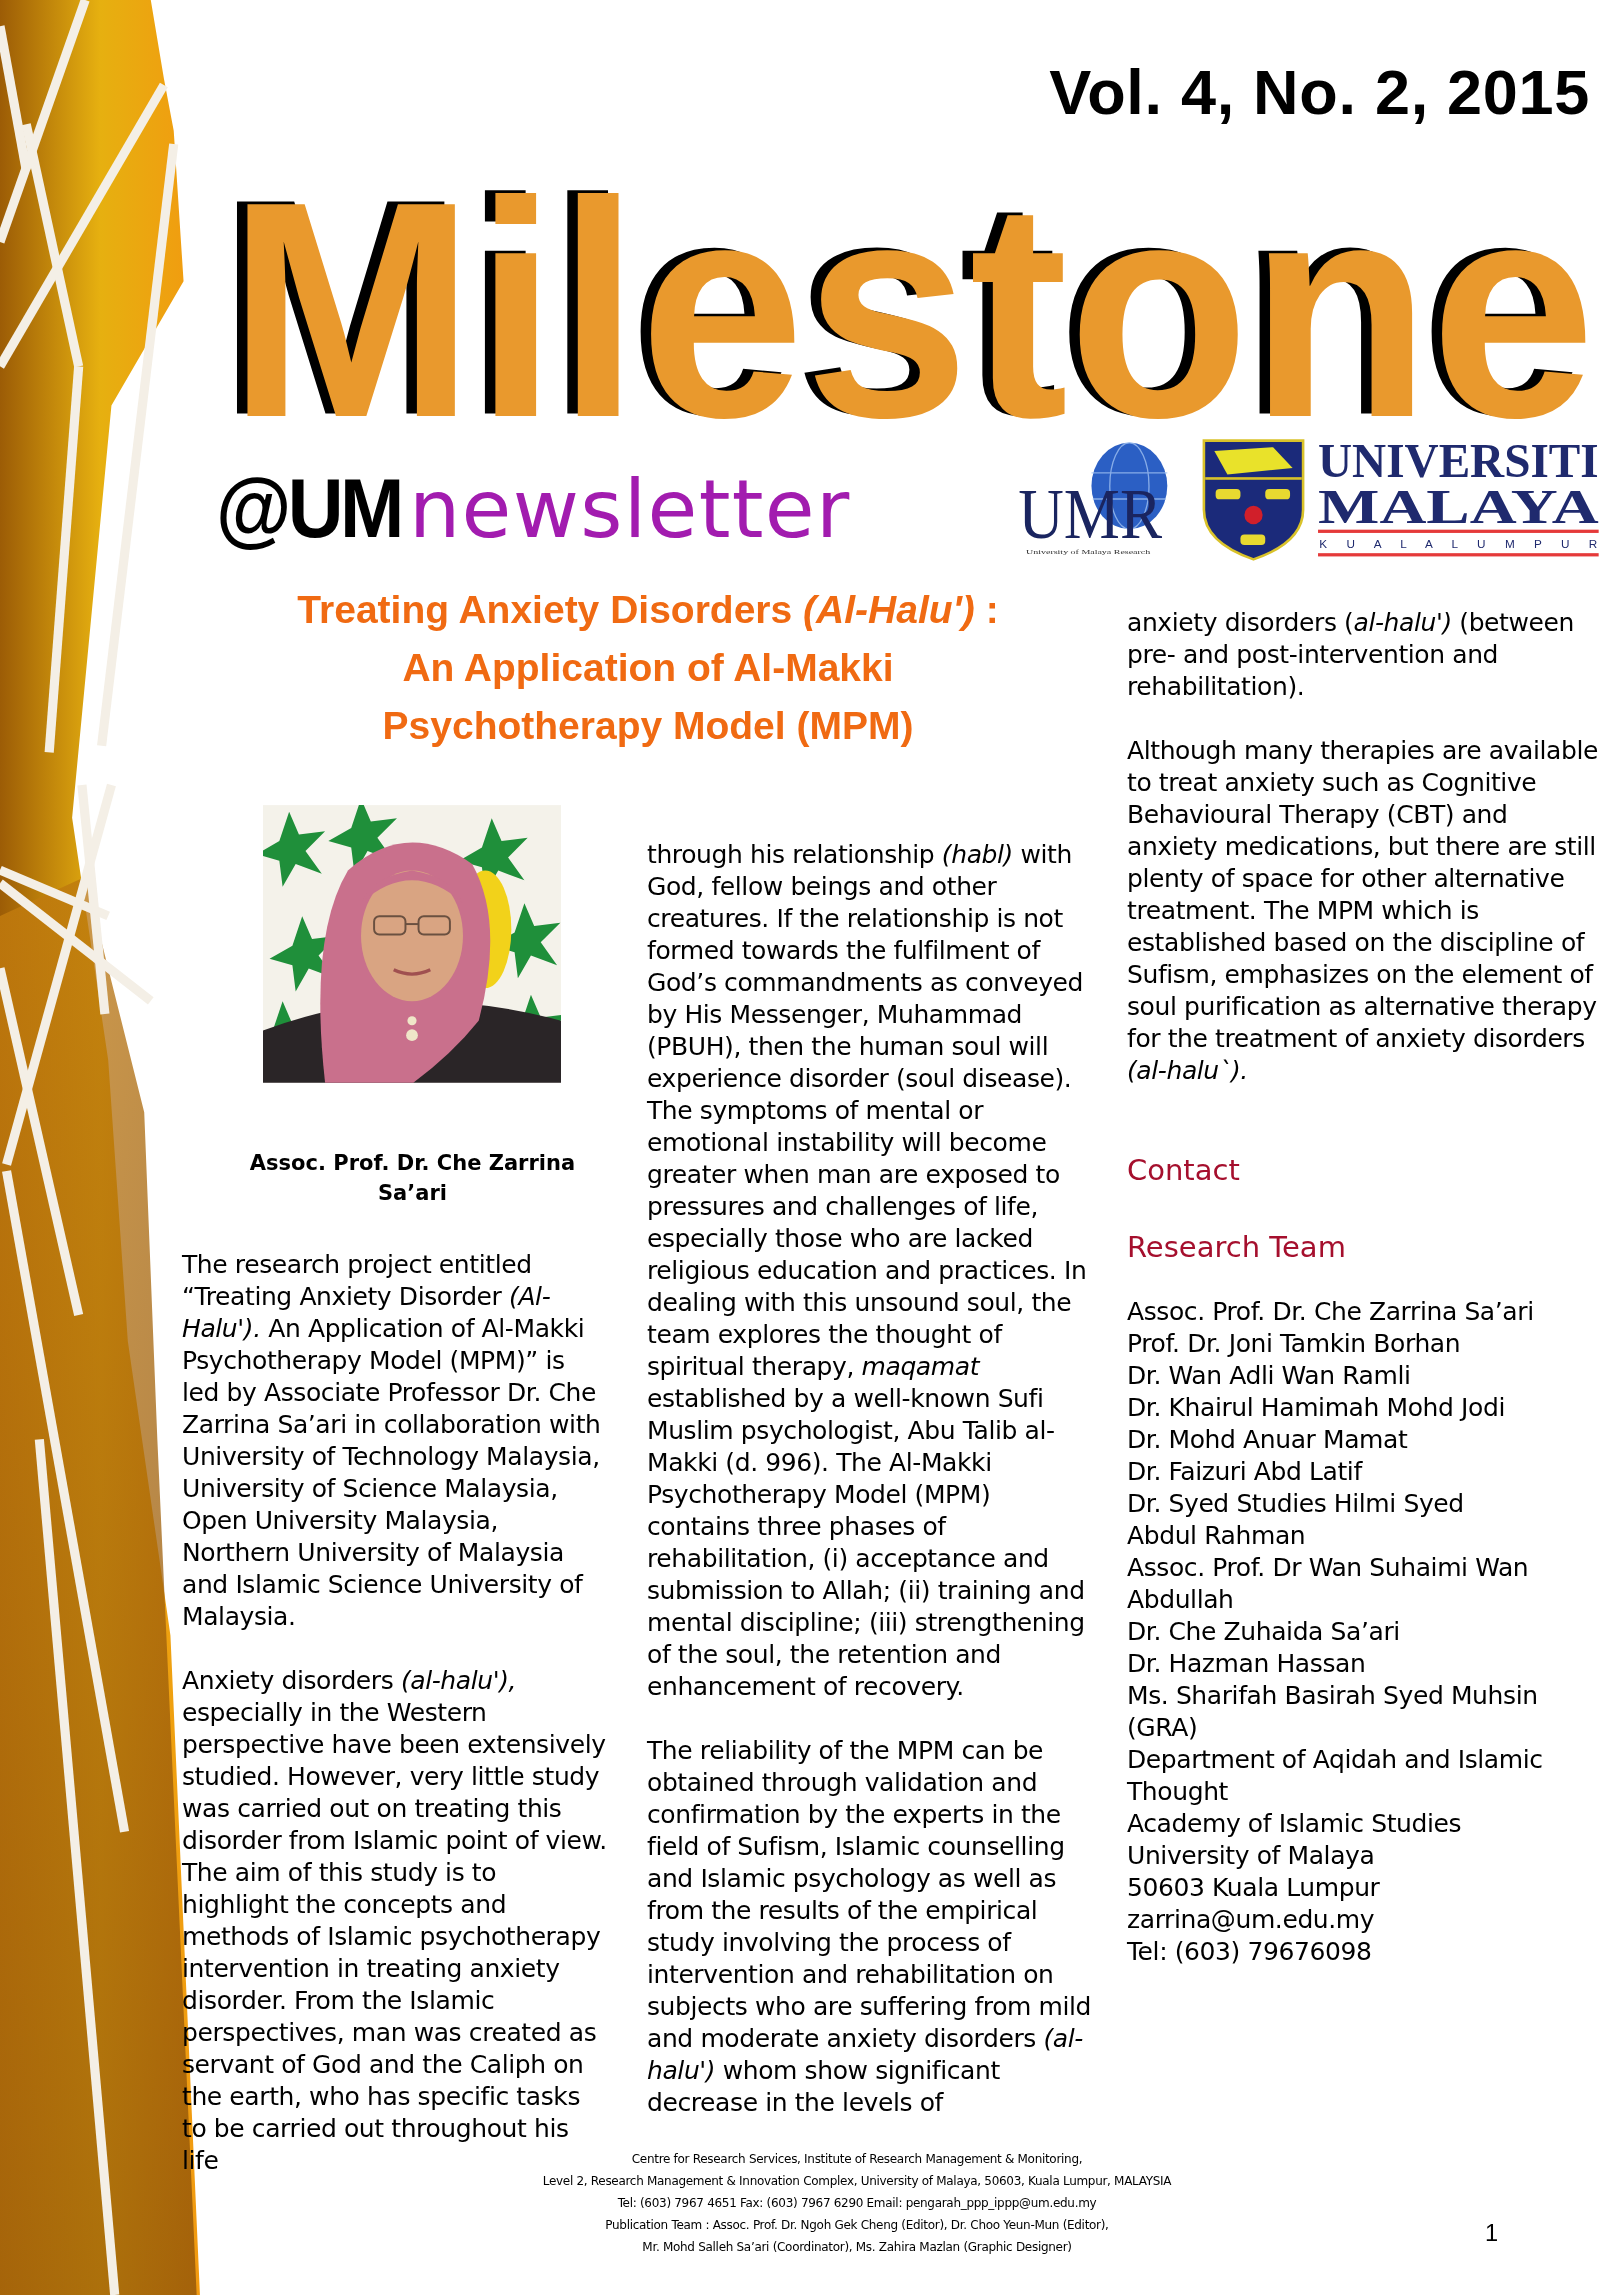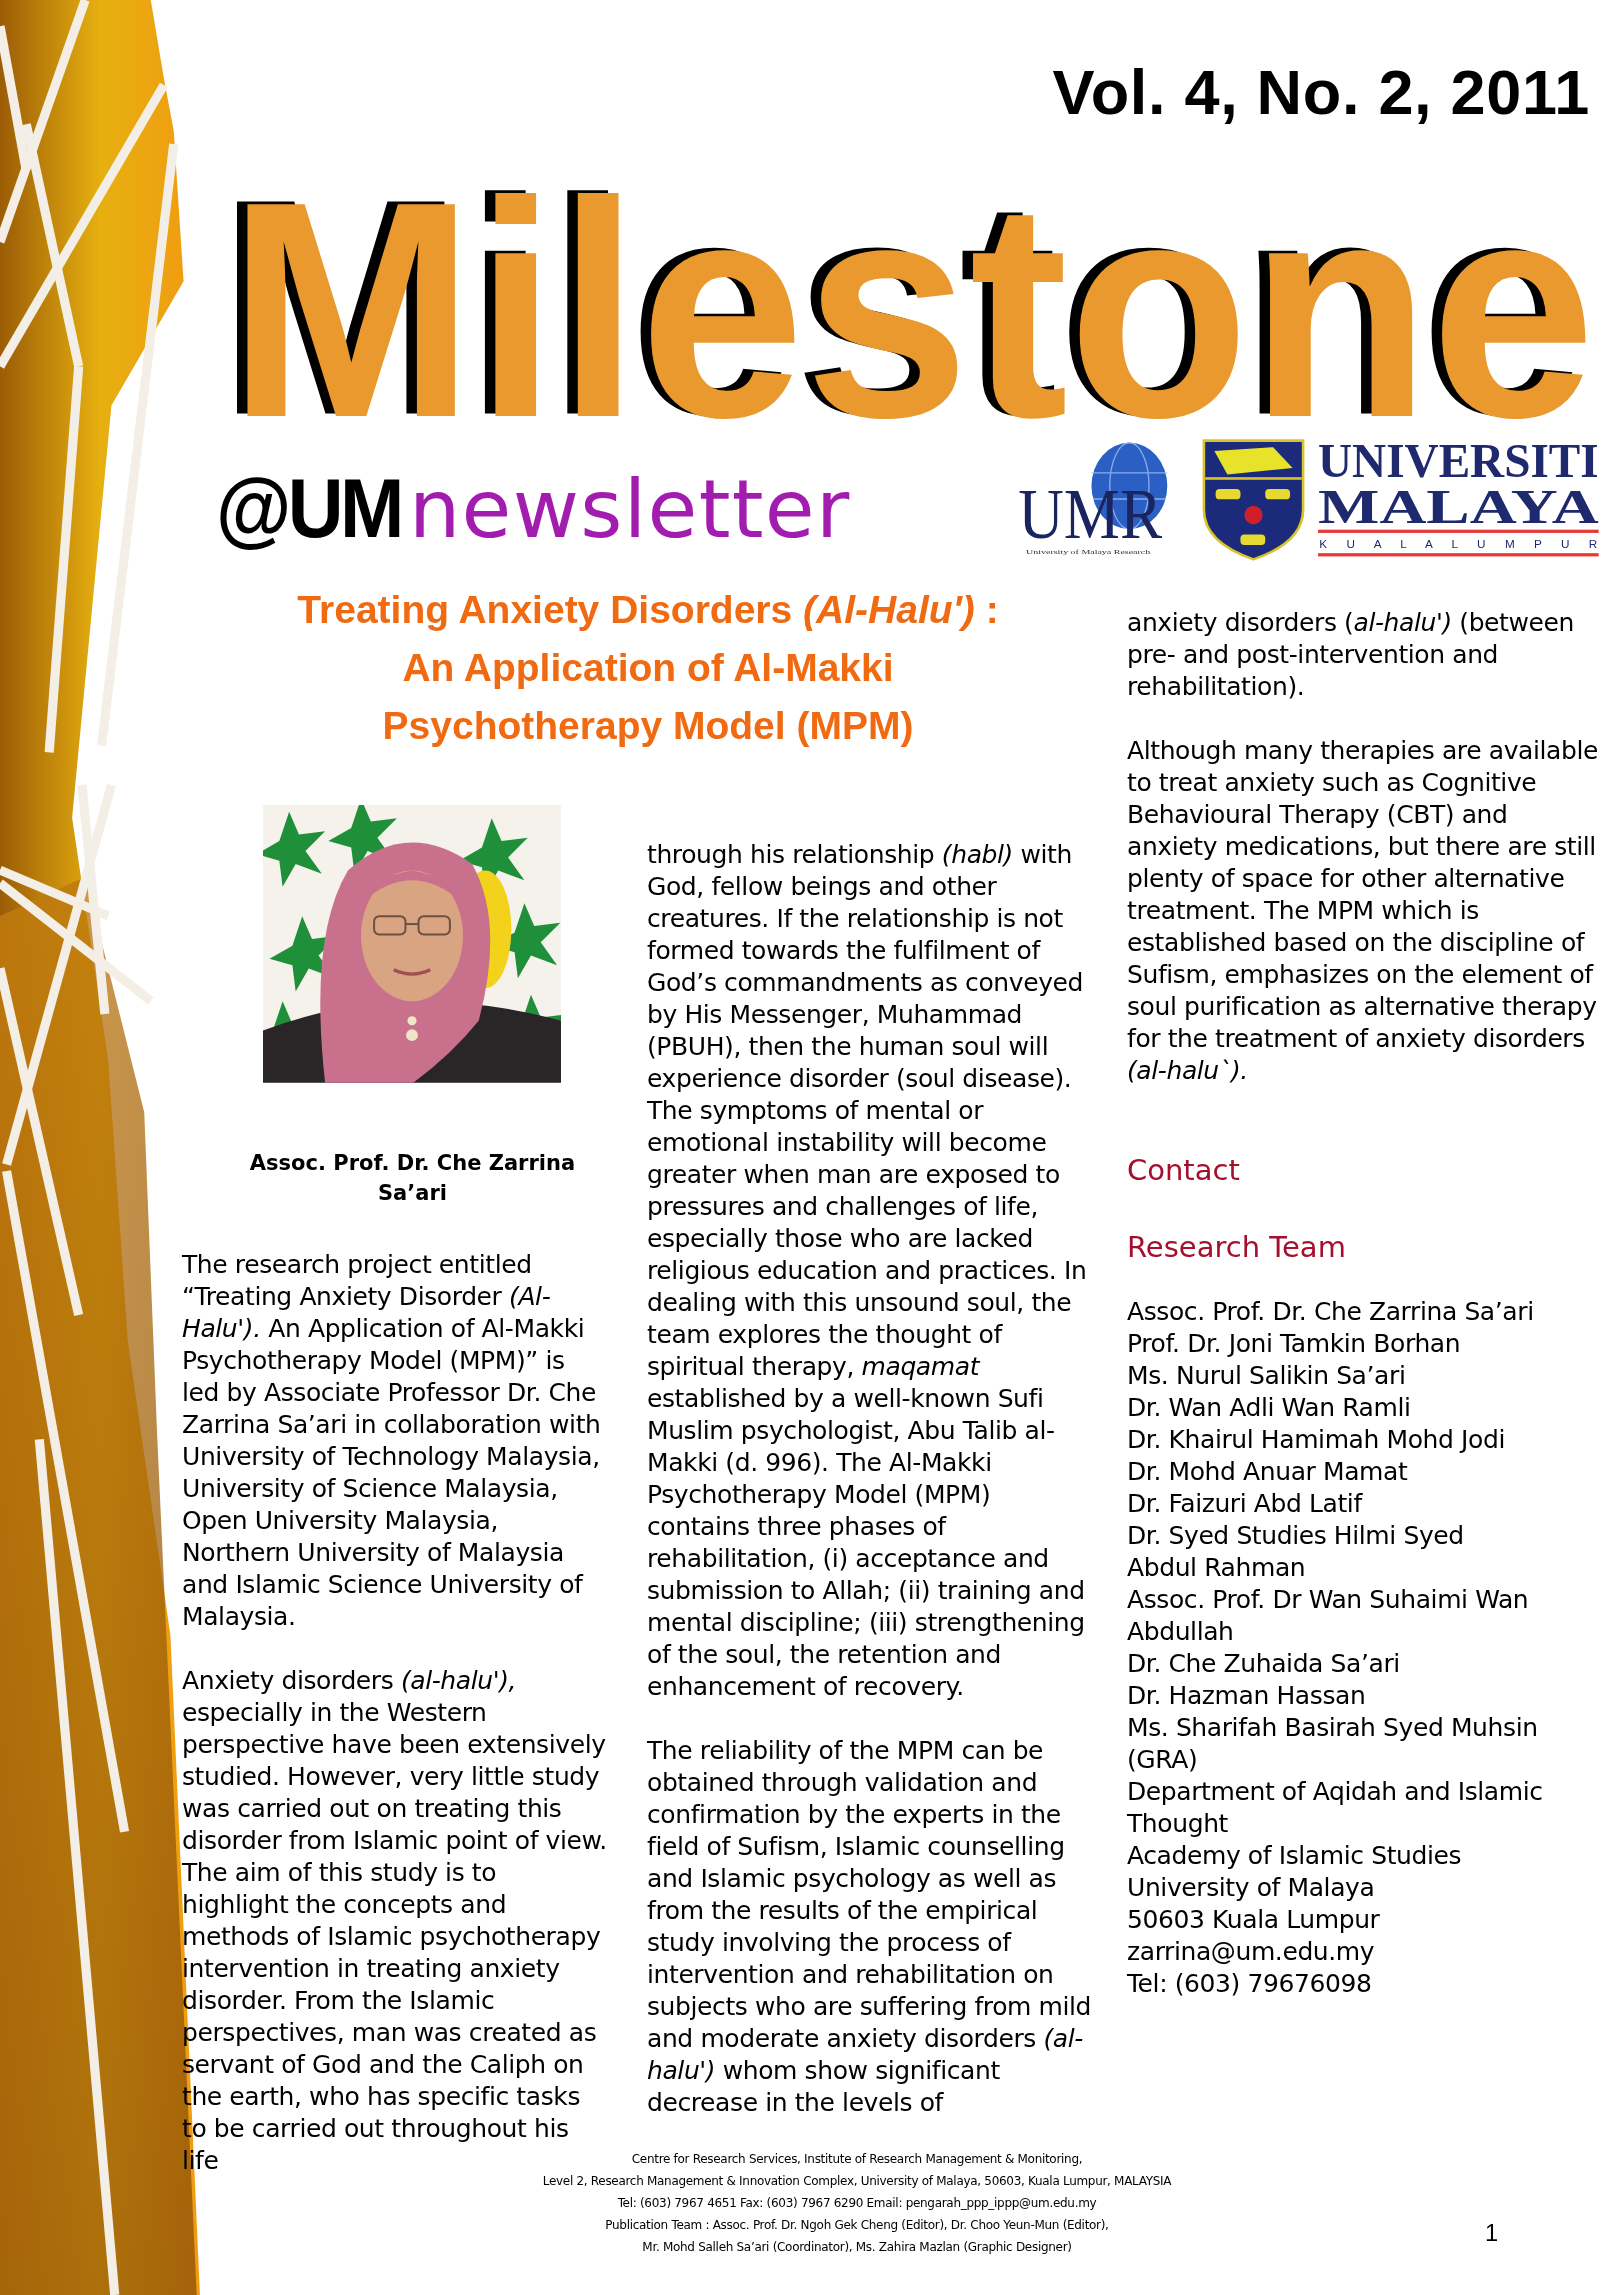--- a/index.html
+++ b/index.html
@@ -84,21 +84,21 @@
     <line x1="170" y1="1200" x2="10" y2="1780"></line>
     <line x1="0" y1="1330" x2="165" y2="1400"></line>
     <line x1="0" y1="1350" x2="230" y2="1530"></line>
     <line x1="125" y1="1200" x2="160" y2="1550"></line>
     <line x1="0" y1="1480" x2="120" y2="2010"></line>
     <line x1="10" y1="1790" x2="190" y2="2800"></line>
     <line x1="60" y1="2200" x2="175" y2="3508"></line>
   </g>
 </svg>
 
-<div class="vol">Vol. 4, No. 2, 2011</div>
+<div class="vol">Vol. 4, No. 2, 2015</div>
 
 <div class="masthead">
   <svg viewBox="0 0 2130 380" preserveAspectRatio="none">
     <text x="14" y="370" font-family="Liberation Sans, sans-serif" font-weight="bold" font-size="470" textLength="2090" lengthAdjust="spacingAndGlyphs" fill="#000">Milestone</text>
     <text x="30" y="374" font-family="Liberation Sans, sans-serif" font-weight="bold" font-size="470" textLength="2090" lengthAdjust="spacingAndGlyphs" fill="#e9992d">Milestone</text>
   </svg>
 </div>
 
 <div class="um-row">
   <span class="at-um">@UM</span>
@@ -190,21 +190,20 @@
   <div class="gap"></div>
   <p><span>Although many therapies are available to treat anxiety such as Cognitive Behavioural Therapy (CBT) and anxiety medications, but there are still plenty of space for other alternative treatment. The MPM which is established based on the discipline of Sufism, emphasizes on the element of soul purification as alternative therapy for the treatment of anxiety disorders </span><i>(al-halu`).</i></p>
 </div>
 
 <div class="h-red" style="top:1153px;">Contact</div>
 <div class="h-red" style="top:1230px;">Research Team</div>
 
 <div class="team" id="team">
     <div>Assoc. Prof. Dr. Che Zarrina Sa’ari</div>
     <div>Prof. Dr. Joni Tamkin Borhan</div>
-    <div>Ms. Nurul Salikin Sa’ari</div>
     <div>Dr. Wan Adli Wan Ramli</div>
     <div>Dr. Khairul Hamimah Mohd Jodi</div>
     <div>Dr. Mohd Anuar Mamat</div>
     <div>Dr. Faizuri Abd Latif</div>
     <div>Dr. Syed Studies Hilmi Syed</div>
     <div>Abdul Rahman</div>
     <div>Assoc. Prof. Dr Wan Suhaimi Wan</div>
     <div>Abdullah</div>
     <div>Dr. Che Zuhaida Sa’ari</div>
     <div>Dr. Hazman Hassan</div>

